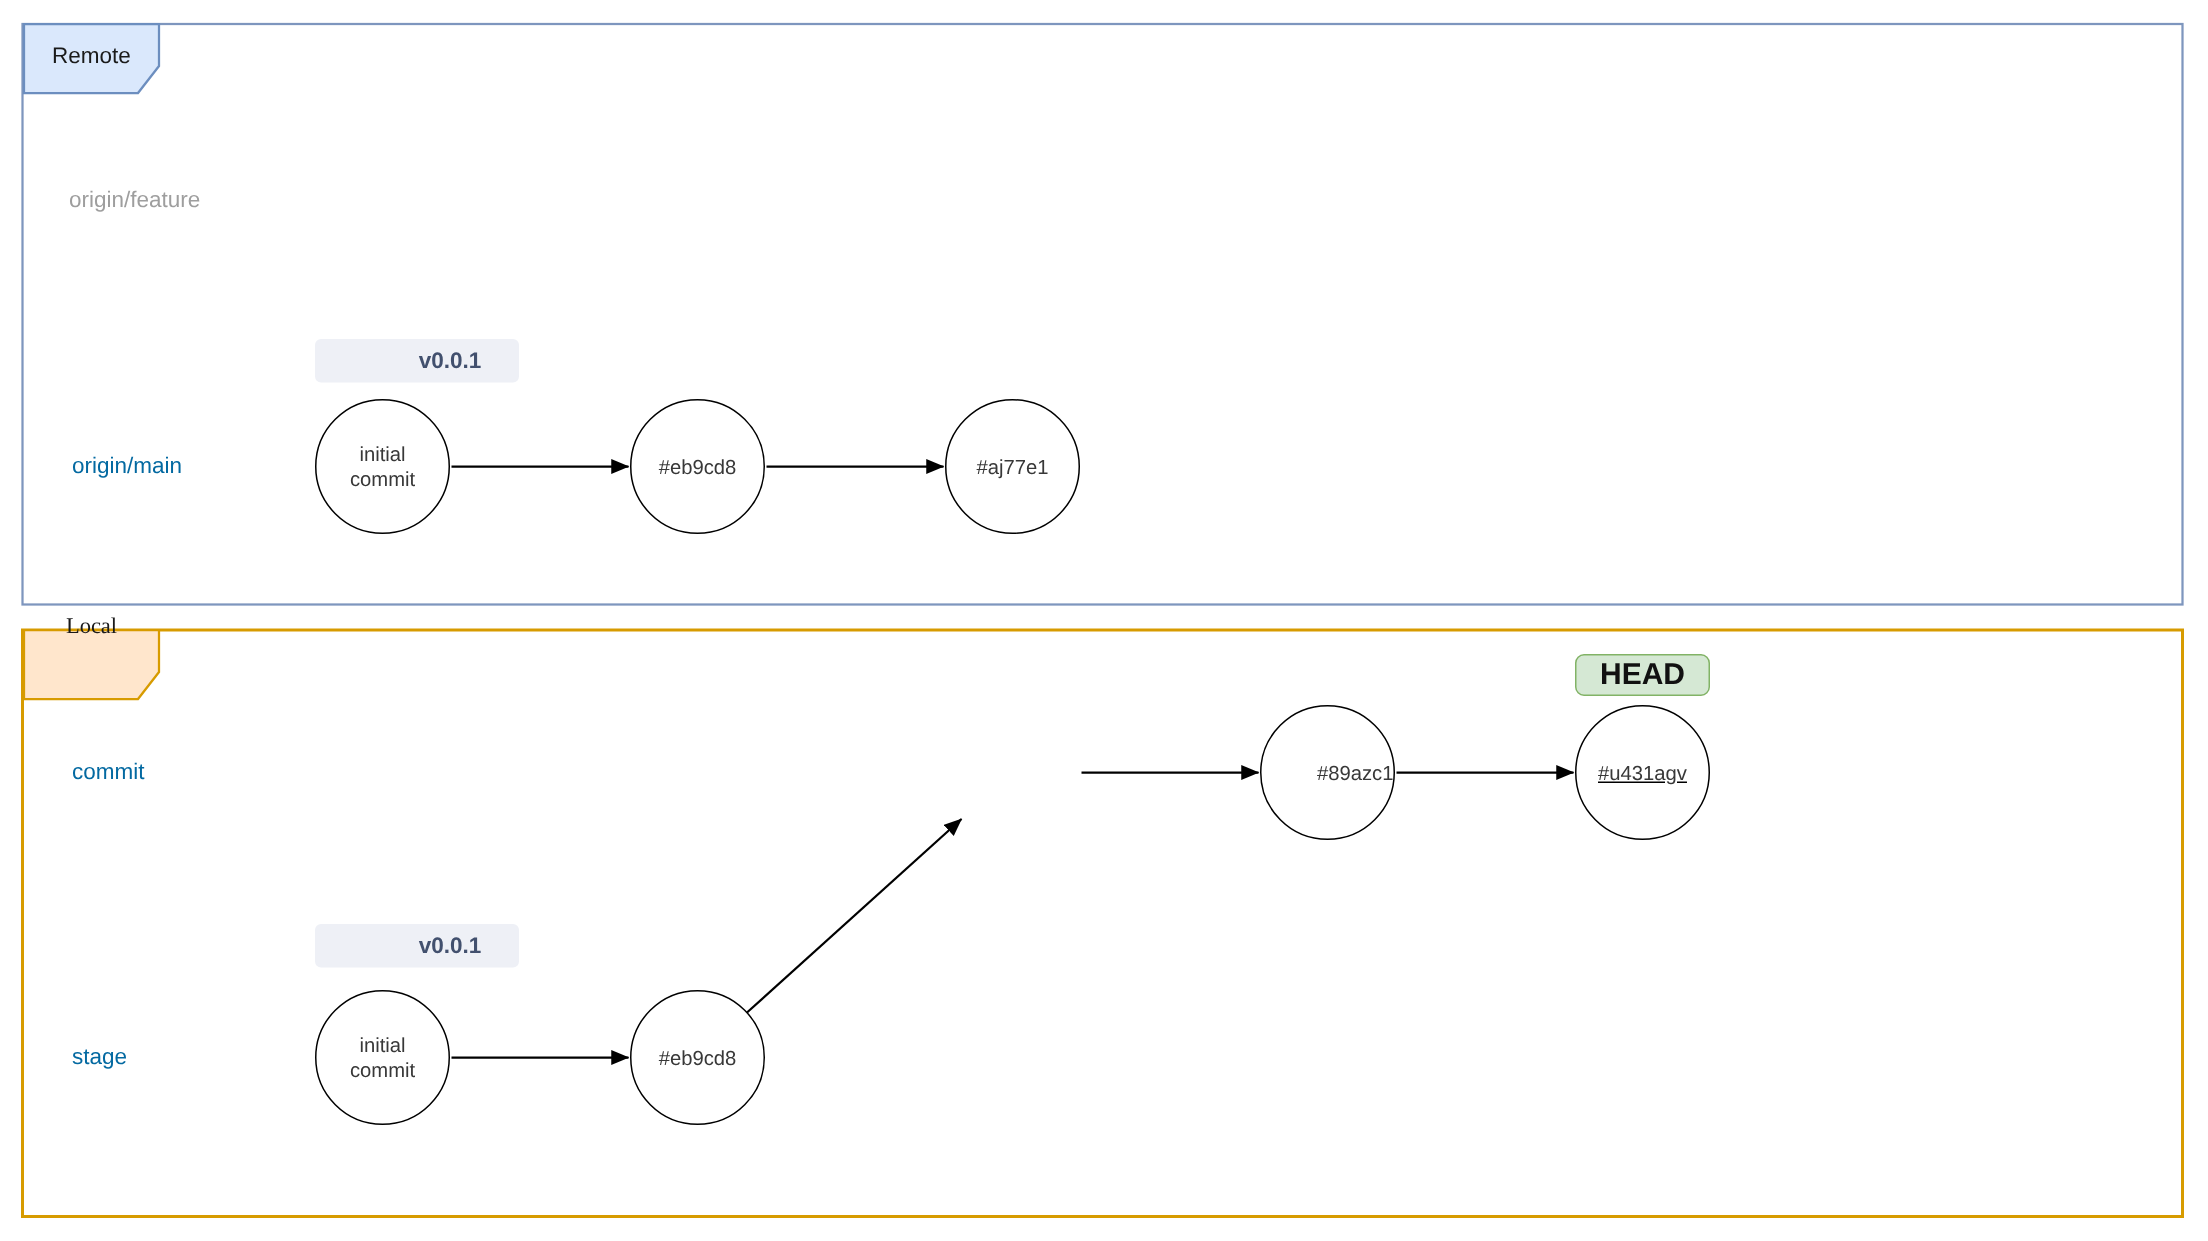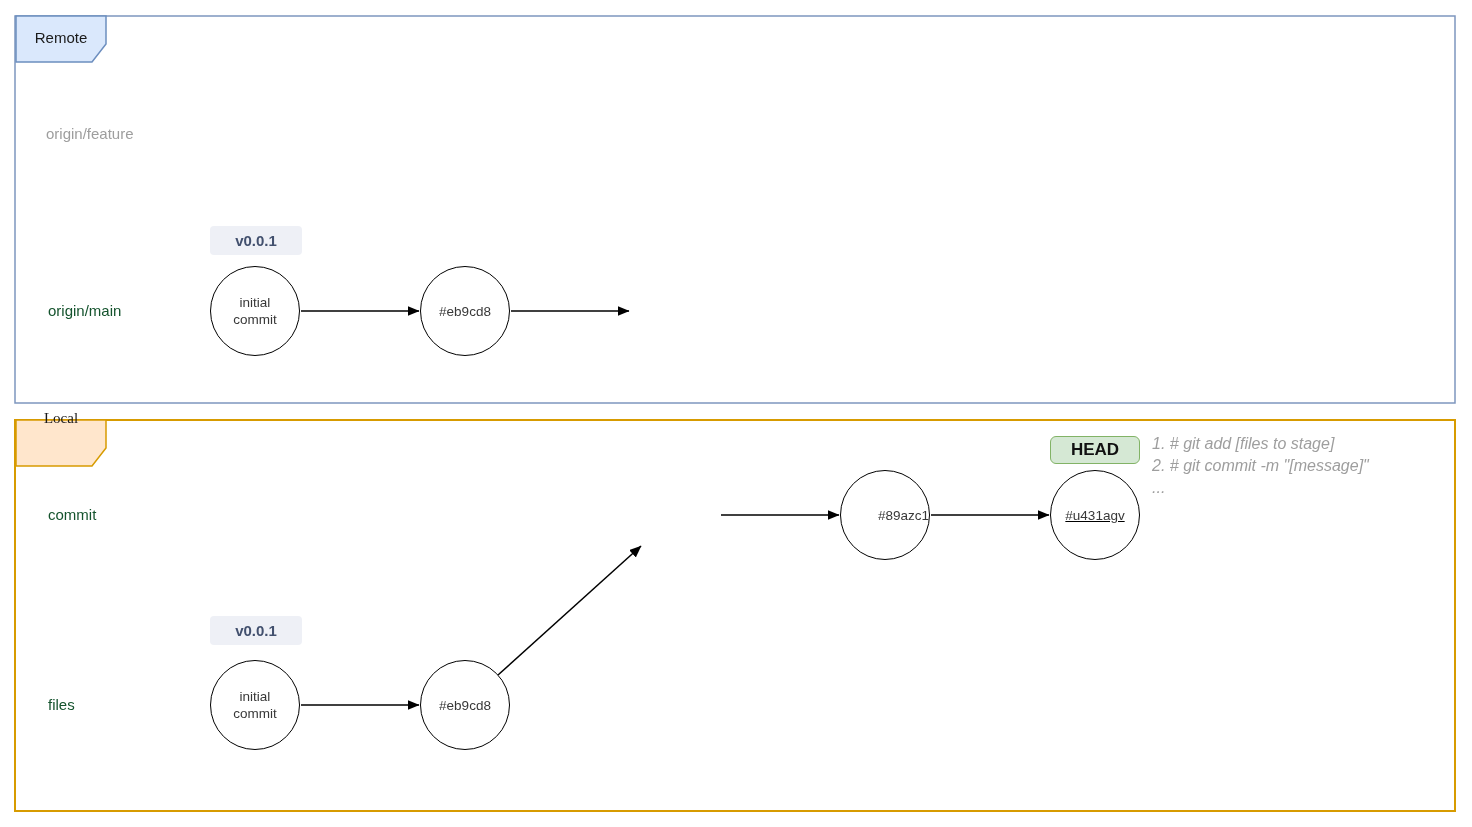--- a/index.html
+++ b/index.html
@@ -22,21 +22,21 @@
   .tab-label {
     width: 90px;
     text-align: center;
     font-size: 15px;
     color: #1a1a1a;
     line-height: 20px;
   }
   .branch-label {
     font-size: 15px;
     line-height: 20px;
-    color: #14532d;
+    color: #0369a1;
   }
   .branch-label.muted { color: #9e9e9e; }
 
   .commit-node {
     width: 90px;
     height: 90px;
     border-radius: 50%;
     border: 1.5px solid #000000;
     background: #ffffff;
     display: flex;
@@ -56,32 +56,33 @@
     width: 92px;
     height: 29px;
     border-radius: 4px;
     background: #eef0f6;
     display: flex;
     align-items: center;
     justify-content: center;
     font-size: 15px;
     font-weight: bold;
     color: #42506e;
+    padding-left: 44px;
   }
   .head-badge {
     width: 90px;
     height: 28px;
     border-radius: 6px;
     background: #d5e8d4;
     border: 1.5px solid #82b366;
     box-sizing: border-box;
     display: flex;
     align-items: center;
     justify-content: center;
-    font-size: 17px;
+    font-size: 20px;
     font-weight: bold;
     color: #111111;
   }
 
   .notes {
     font-size: 16px;
     line-height: 22px;
     font-style: italic;
     color: #9e9e9e;
     white-space: nowrap;
@@ -122,34 +123,32 @@
   <div class="abs branch-label" style="left:48px; top:301px;">origin/main</div>
 
   <div class="abs tag-badge" style="left:210px; top:226px;">v0.0.1</div>
 
   <div class="abs commit-node" style="left:210px; top:266px;">
     <div class="commit-label">initial commit</div>
   </div>
   <div class="abs commit-node" style="left:420px; top:266px;">
     <div class="commit-label">#eb9cd8</div>
   </div>
+  <div class="abs commit-node" style="left:630px; top:266px;">
+    <div class="commit-label">#aj77e1</div>
+  </div>
 
   <div class="abs tab-label" style="left:16px; top:408px;font-family:Liberation Serif, serif;">Local</div>
 
   <div class="abs branch-label" style="left:48px; top:505px;">commit</div>
 
-  <div class="abs branch-label" style="left:48px; top:695px;">files</div>
+  <div class="abs branch-label" style="left:48px; top:695px;">stage</div>
 
   <div class="abs head-badge" style="left:1050px; top:436px;">HEAD</div>
 
-  <div class="abs notes" style="left:1152px; top:433px;">
-    <div>1. # git add [files to stage]</div>
-    <div>2. # git commit -m "[message]"</div>
-    <div>...</div>
-  </div>
 
   <div class="abs commit-node" style="left:840px; top:470px;justify-content:flex-end;">
     <div class="commit-label">#89azc1</div>
   </div>
   <div class="abs commit-node" style="left:1050px; top:470px;text-decoration:underline;">
     <div class="commit-label">#u431agv</div>
   </div>
 
   <div class="abs tag-badge" style="left:210px; top:616px;">v0.0.1</div>
 

